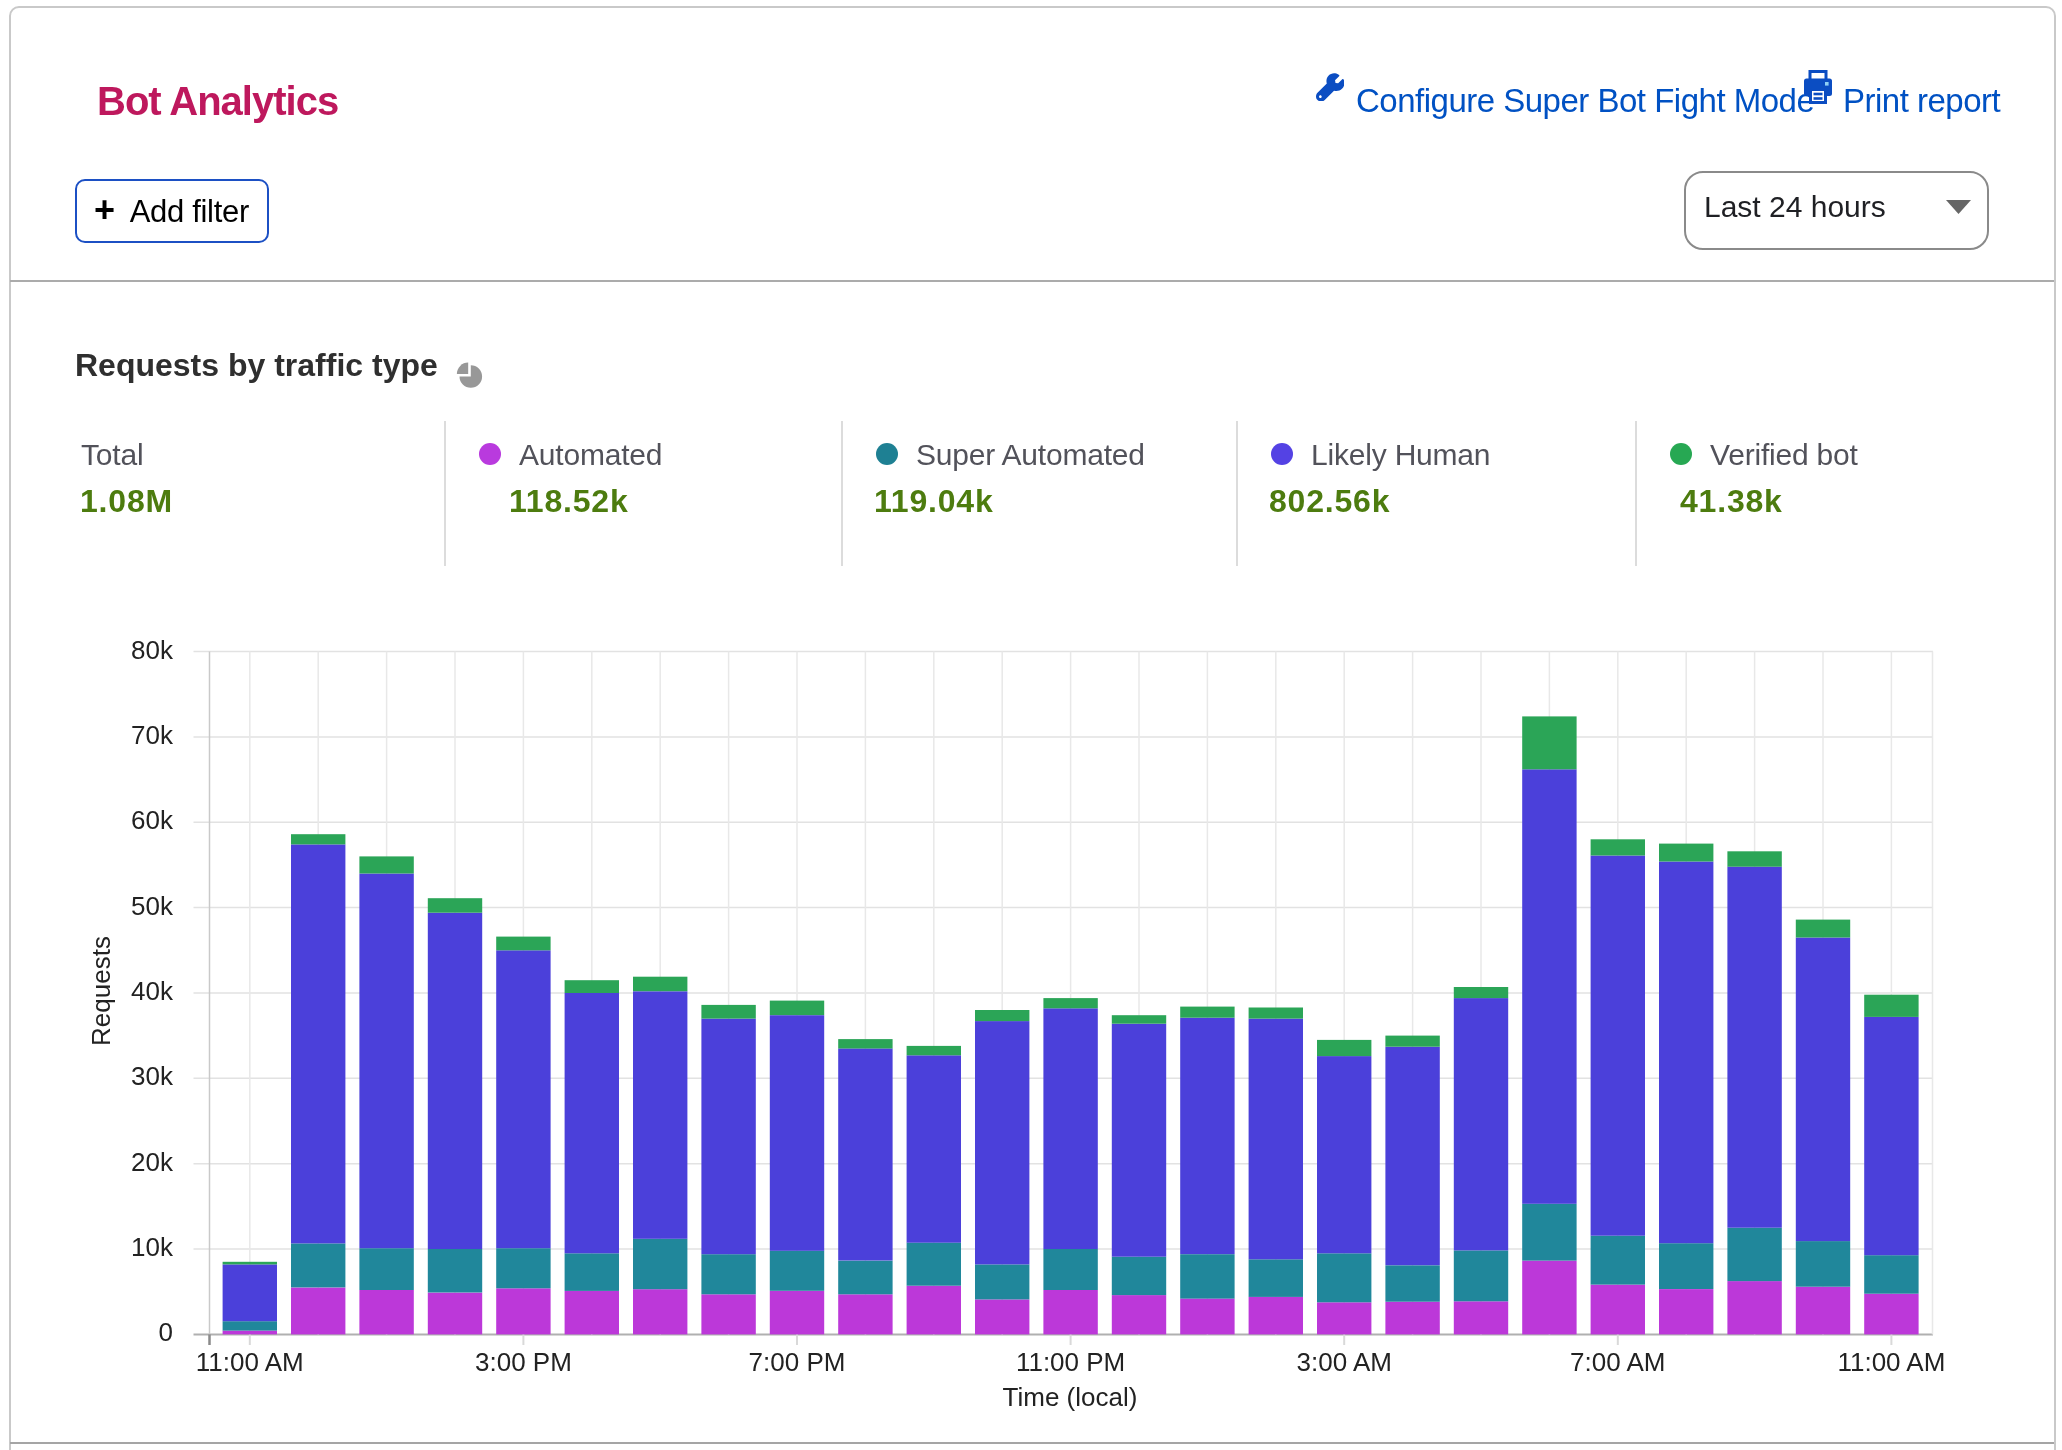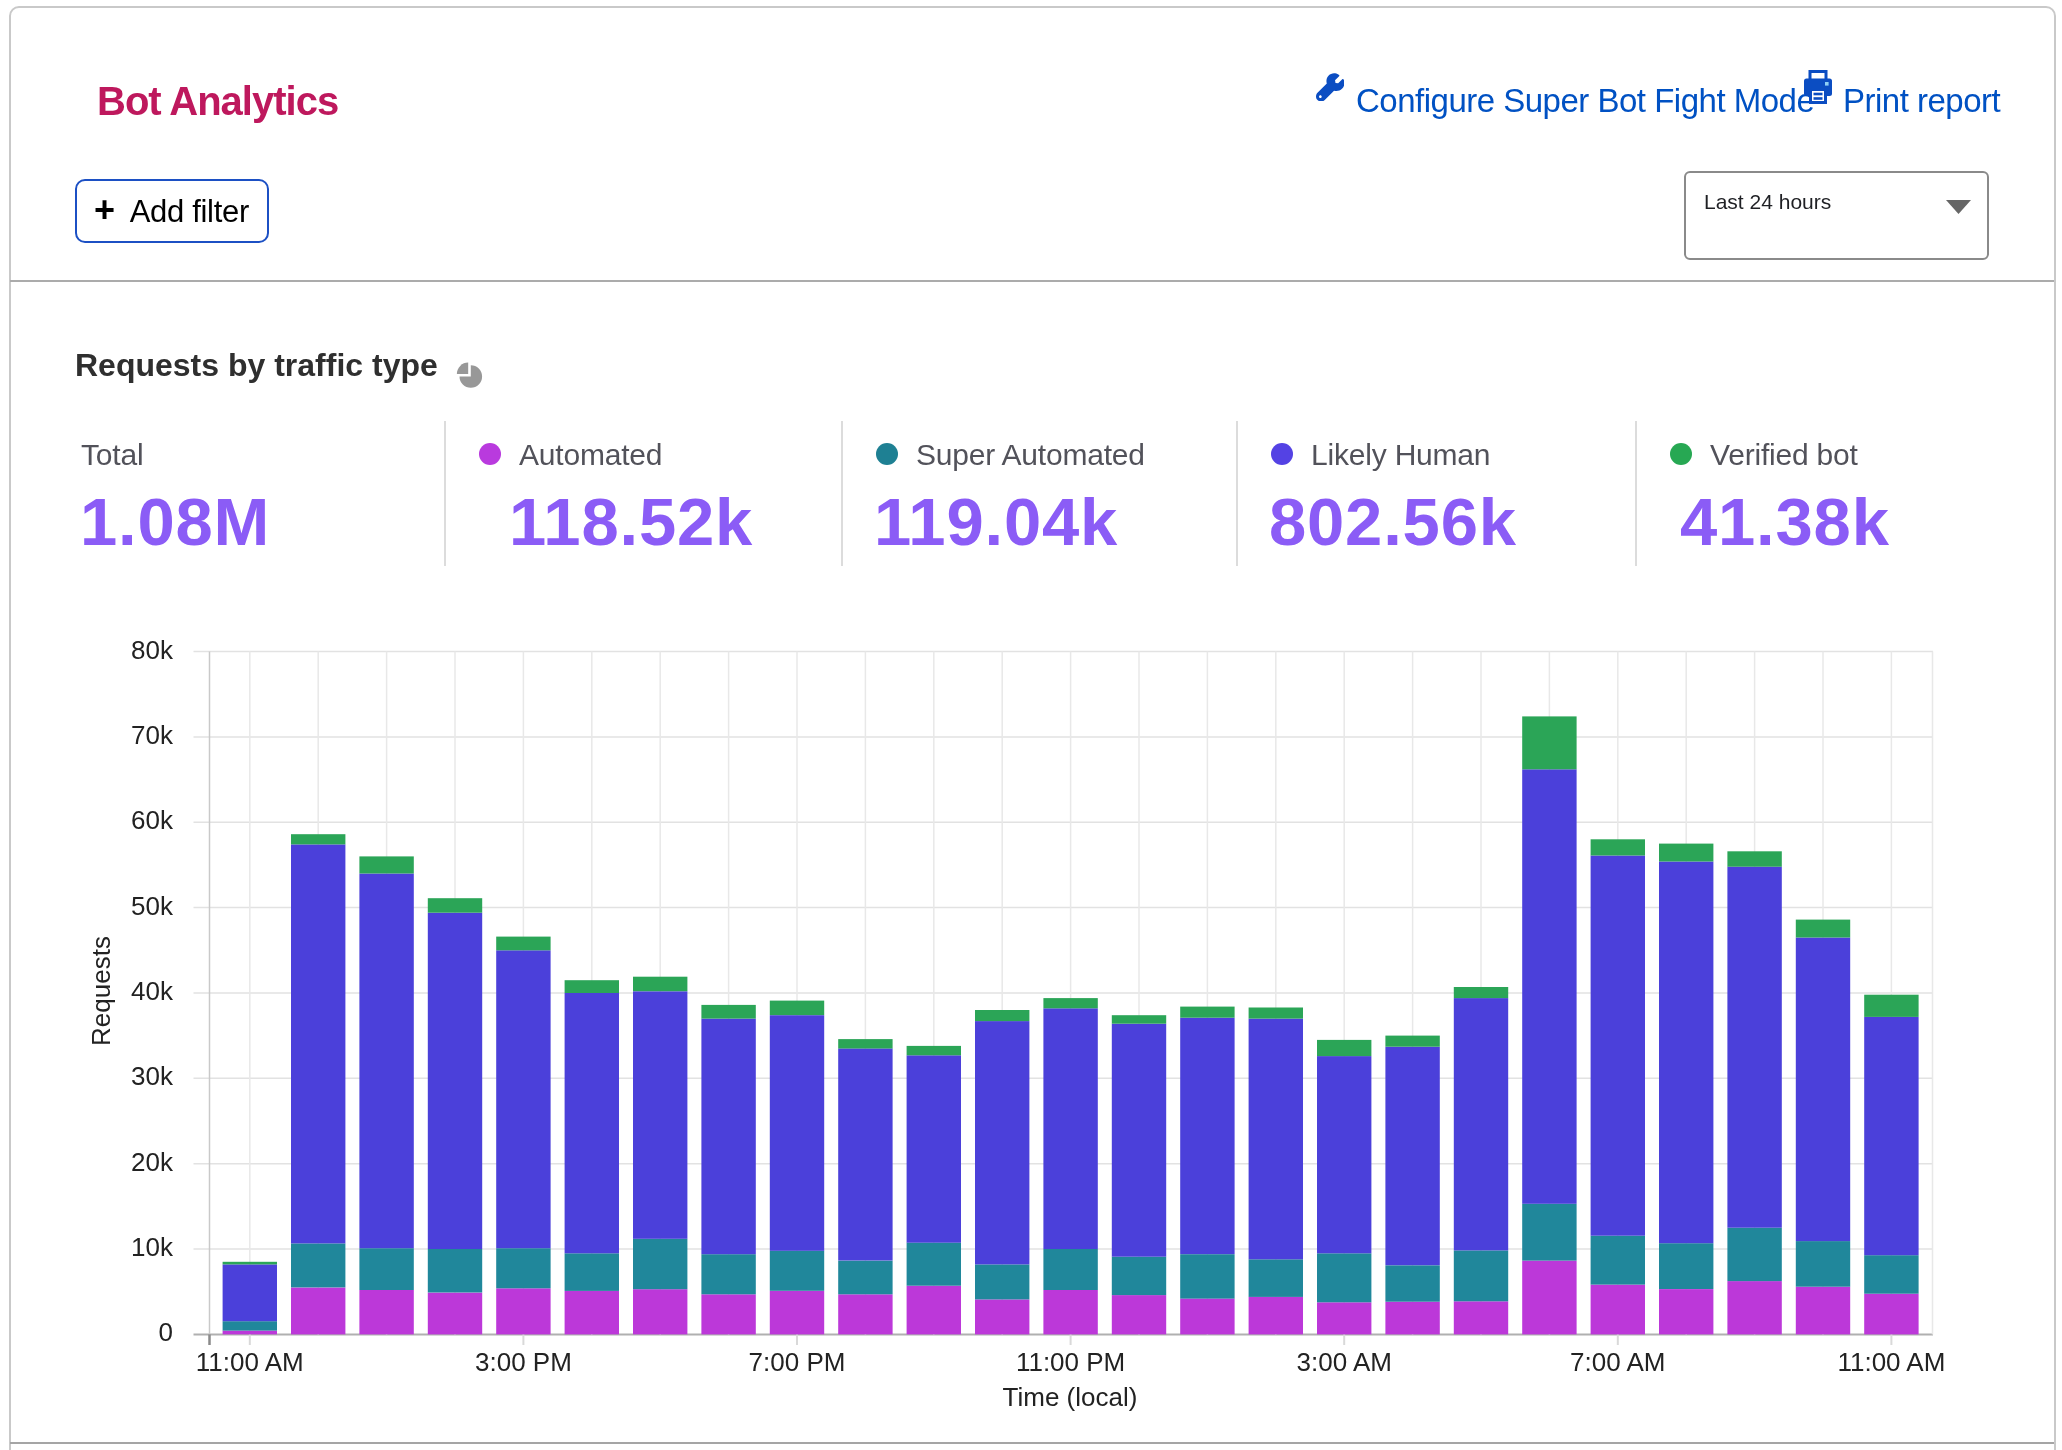--- a/index.html
+++ b/index.html
@@ -5,25 +5,25 @@
   * { margin:0; padding:0; box-sizing:border-box; }
   html,body { width:2062px; height:1450px; background:#fff; font-family:"Liberation Sans", sans-serif; overflow:hidden; }
   .abs { position:absolute; }
   #card { left:8.5px; top:6px; width:2047px; height:1600px; border:2px solid #c9c9c9; border-radius:10px; }
   .divider { left:10px; width:2044px; height:2px; background:#ababab; }
   #title { left:70px; top:79px; font-size:40px; font-weight:700; color:#be185d; letter-spacing:-1px;margin-left:27px; }
   .link { color:#0051c3; font-size:33px; letter-spacing:-0.5px; }
   #cfg { left:1356px; top:82px; }
   #prt { left:1843px; top:82px; }
   #addf { left:74.5px; top:178.5px; width:194px; height:64px; border:2.5px solid #1c50c4; border-radius:10px; color:#000000; font-size:31px; text-align:center; line-height:58px; letter-spacing:-0.3px; }
-  #sel { left:1684px; top:171px; width:305px; height:89px; border:2px solid #8a8a8a; border-radius:6px; font-size:21px; color:#1f2024; }
+  #sel { left:1684px; top:171px; width:305px; height:79px; border:2px solid #8a8a8a; border-radius:19px; font-size:30px; color:#1f2024; }
   #seltxt { left:18px; top:17px; }
   #sect { left:75px; top:347px; font-size:32px; font-weight:700; color:#2f2f2f; }
   .stlabel { font-size:30px; color:#52525a; letter-spacing:-0.2px; }
-  .stnum { font-size:67px; font-weight:700; color:#8b5cf6; letter-spacing:0.8px; }
+  .stnum { font-size:32px; font-weight:700; color:#4d7c0f; letter-spacing:0.8px; }
   .vdiv { top:421px; height:145px; width:2px; background:#dcdcdc; }
   .dot { width:22px; height:22px; border-radius:50%; top:442.5px; }
 </style>
 </head>
 <body>
 <div id="card" class="abs"></div>
 <div class="divider abs" style="top:280px;"></div>
 <div class="divider abs" style="top:1441.5px; background:#a5a5a5;"></div>
 
 <div id="title" class="abs">Bot Analytics</div>

